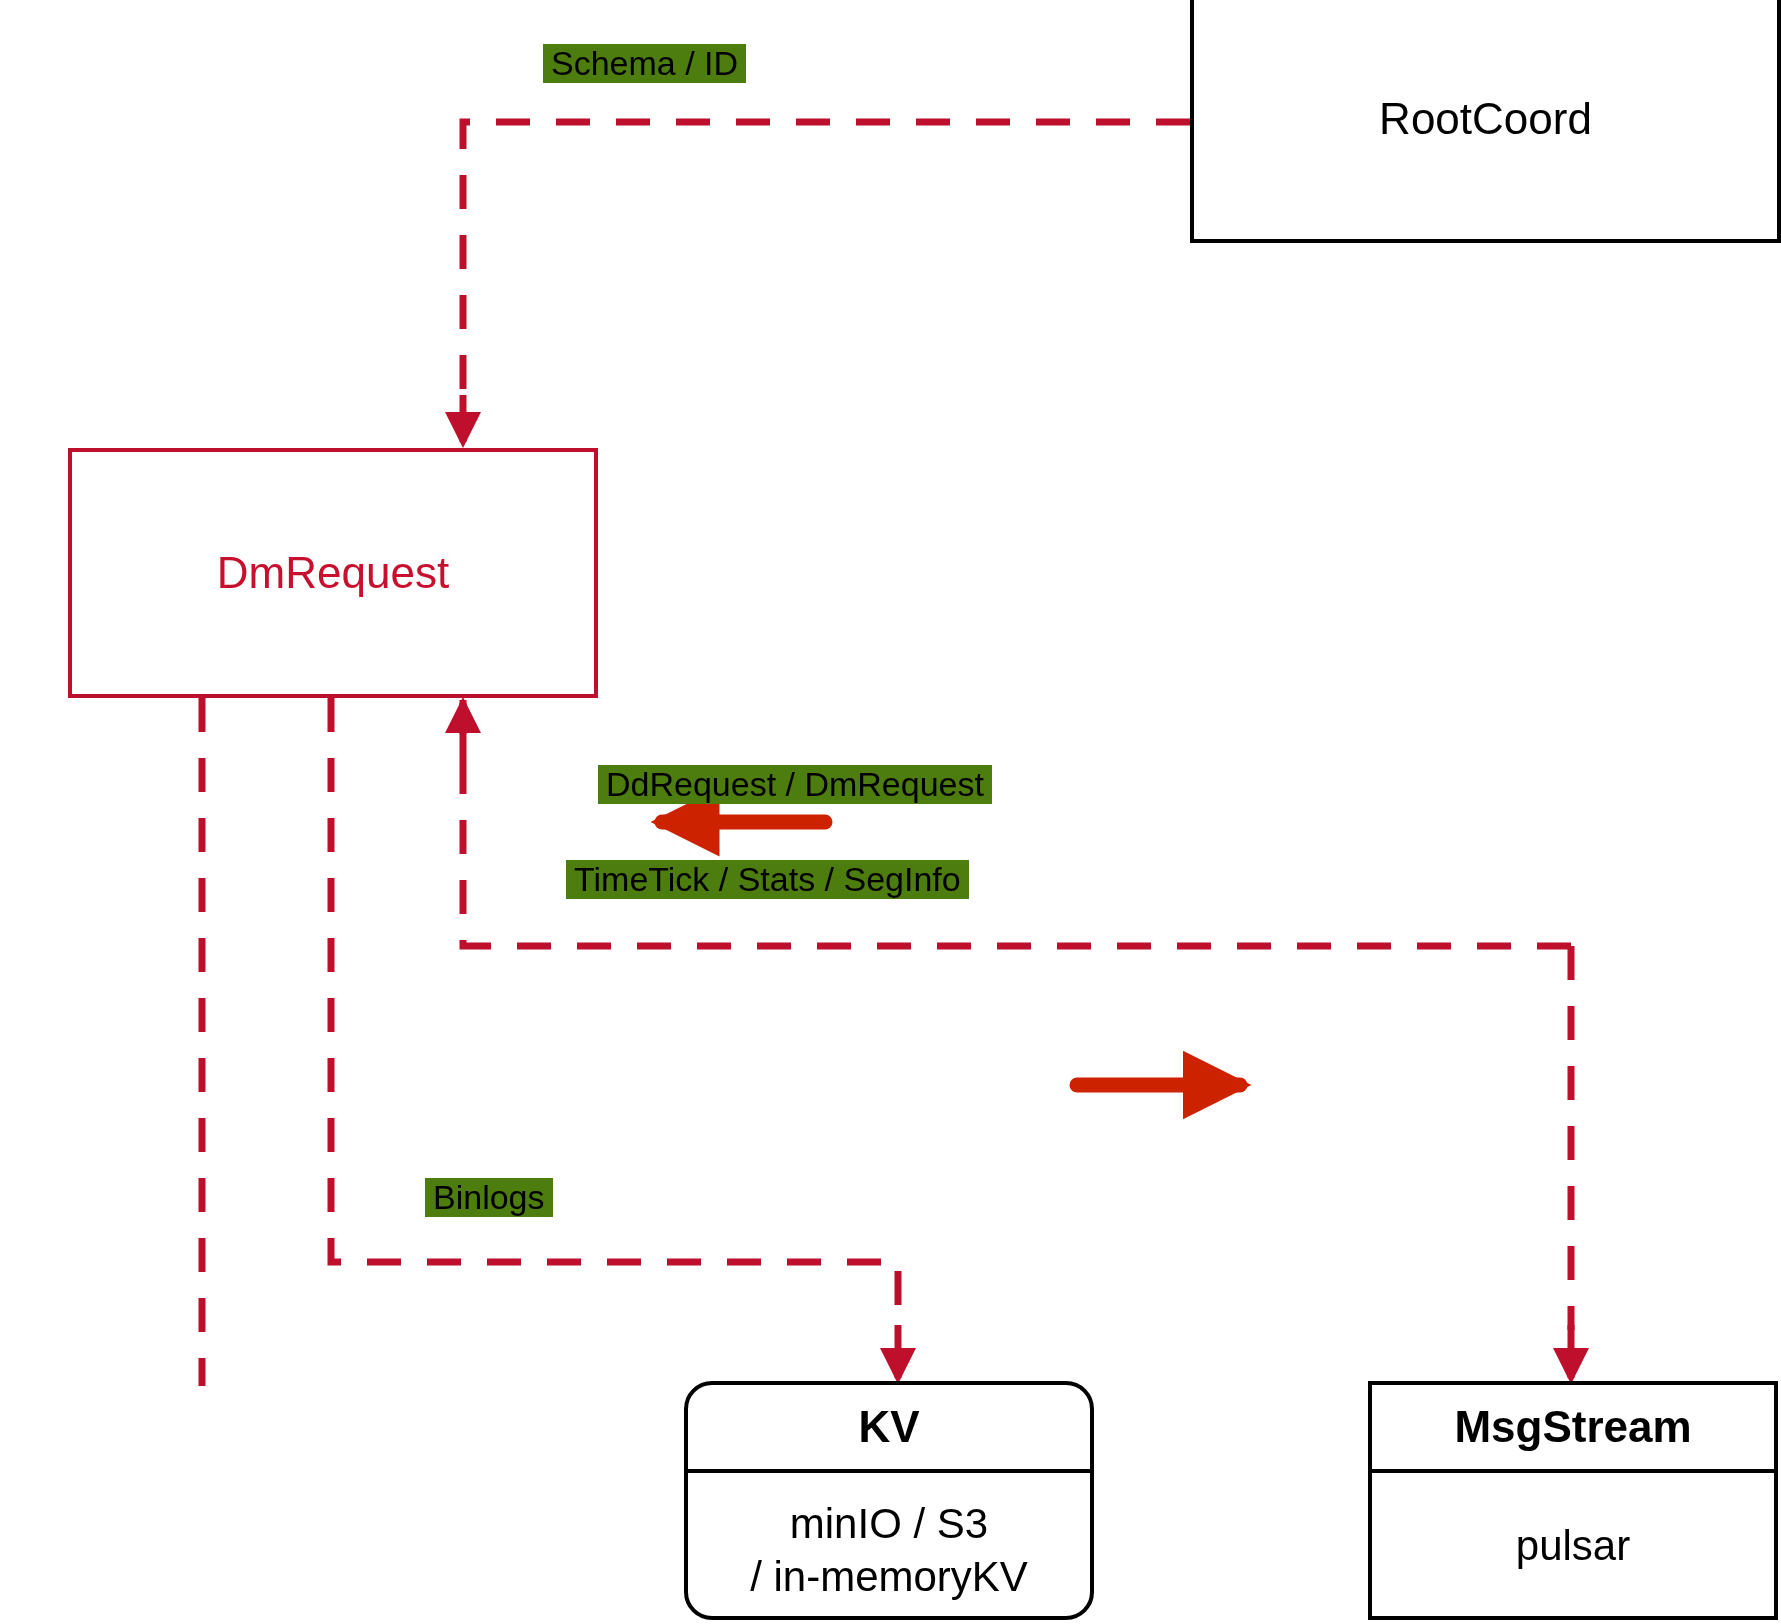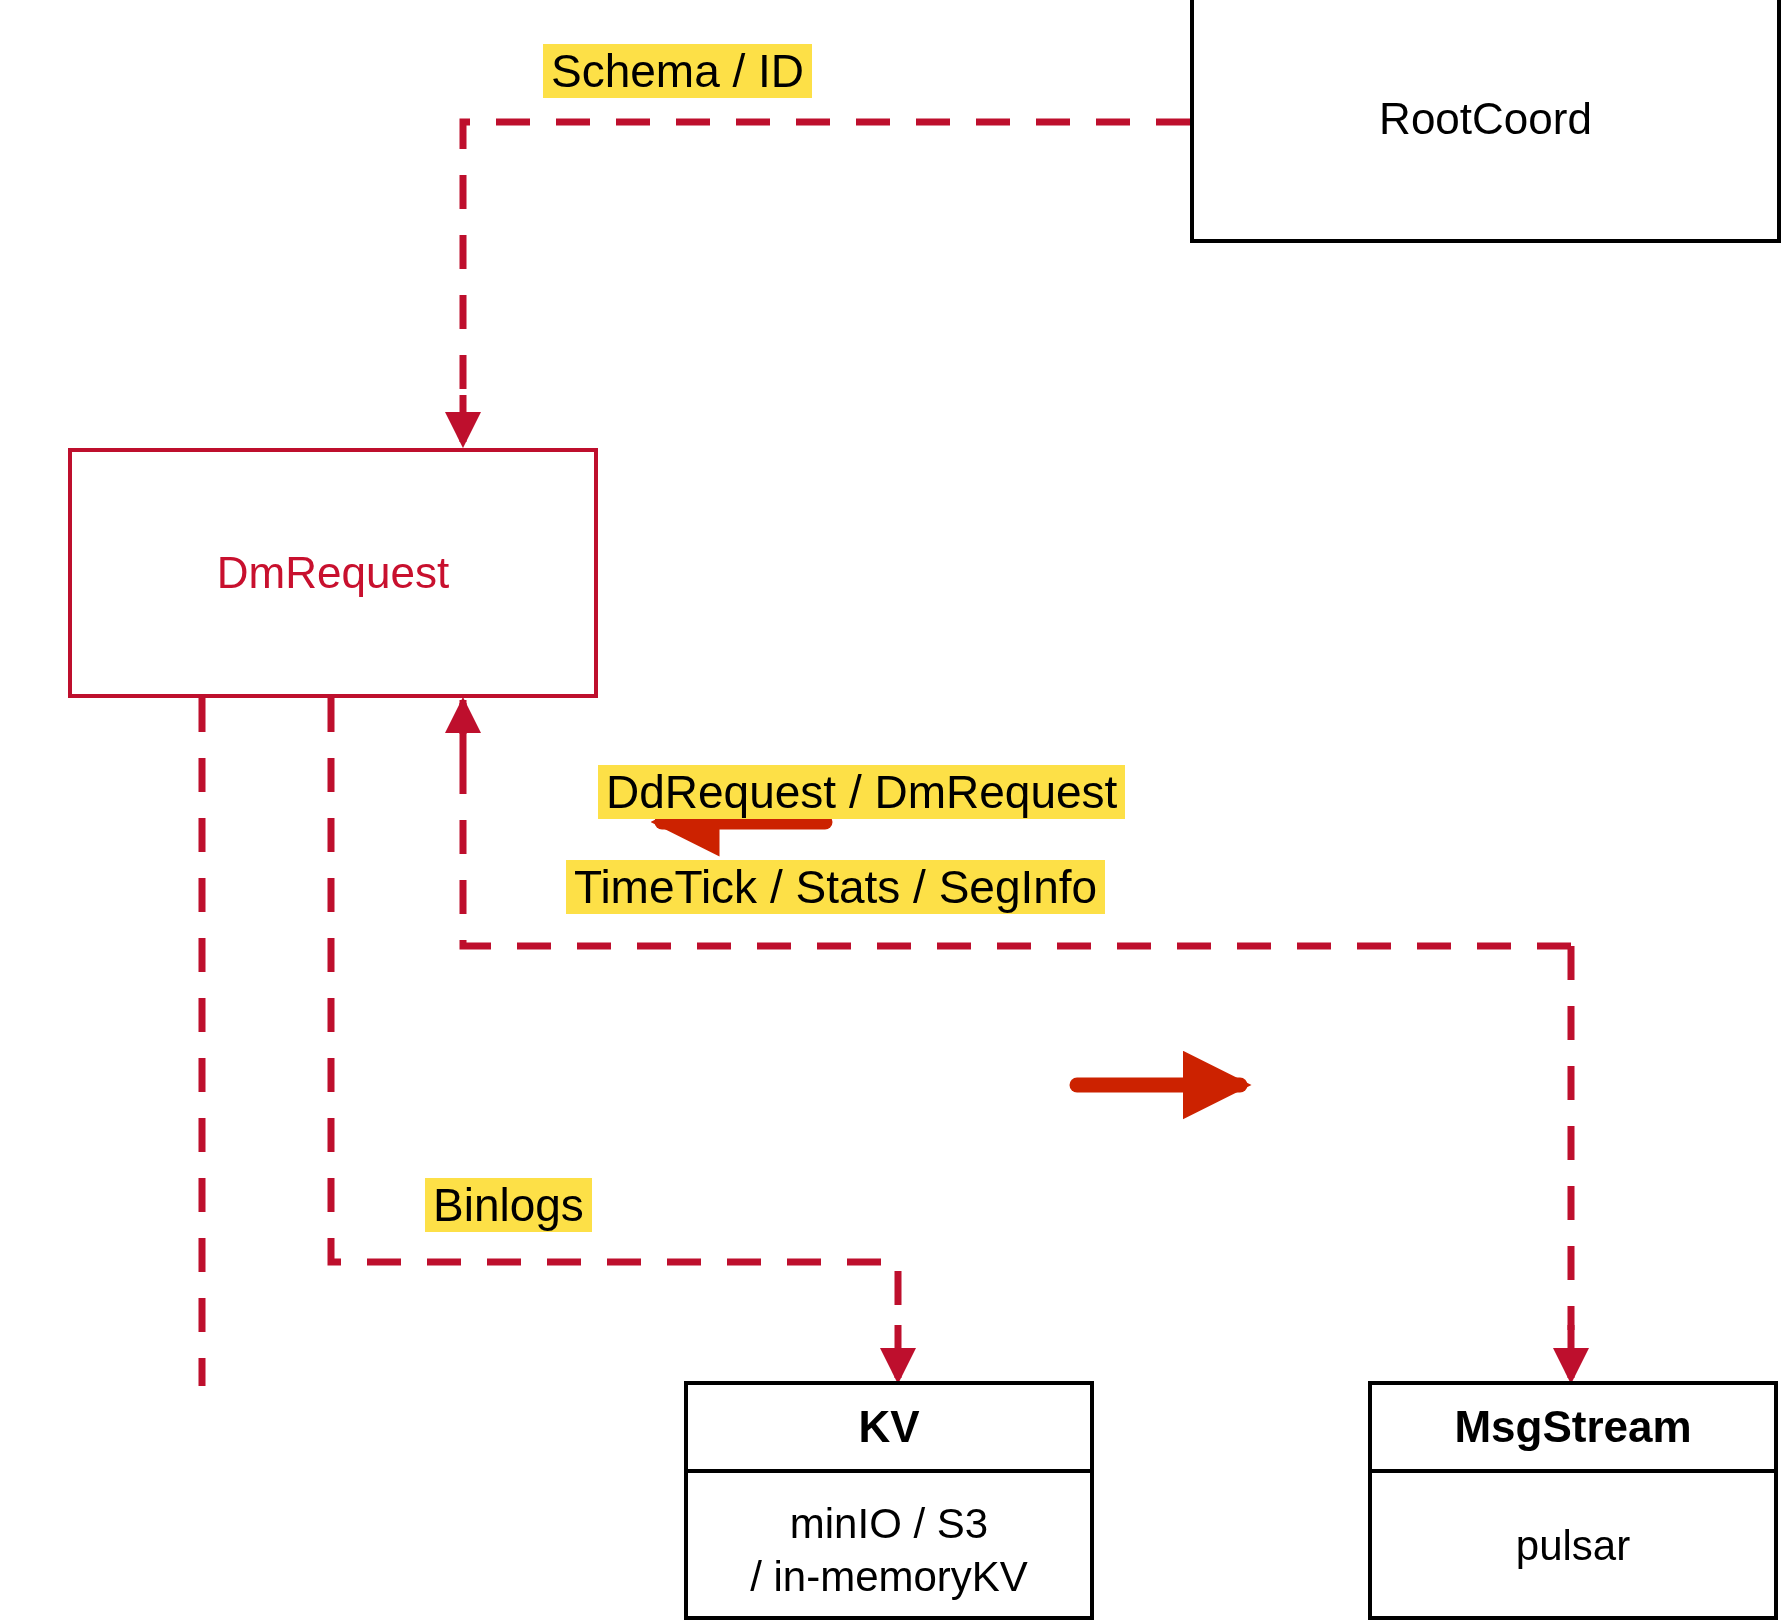--- a/index.html
+++ b/index.html
@@ -58,24 +58,24 @@
     box-sizing: border-box;
     text-align: center;
   }
   .sub-line {
     font-size: 42px;
     line-height: 1.25;
     color: #000000;
   }
   .edge-label {
     position: absolute;
-    font-size: 46px;
+    font-size: 34px;
     color: #000000;
     white-space: nowrap;
-    background: #fde047;
+    background: #4d7c0f;
     padding: 0 8px;
   }
 </style>
 </head>
 <body>
 
 <div id="canvas">
 
   <svg class="layer" viewBox="0 0 1781 1624">
     <defs>
@@ -134,21 +134,21 @@
     </div>
   </div>
 
   <div class="node red" style="left:68px; top:448px; width:530px; height:250px;">
     <div class="cell" style="width:100%; height:100%;">
       <span class="node-title red-text">DmRequest</span>
     </div>
   </div>
 
 
-  <div class="node black" style="left:684px; top:1381px; width:410px; height:239px;">
+  <div class="node black" style="left:684px; top:1381px; width:410px; height:239px;border-radius:28px;">
     <div class="cell" style="width:100%; height:84px;">
       <span class="node-title bold">KV</span>
     </div>
     <div class="cell node-divider" style="width:100%; height:159px; flex-direction:column;">
       <span class="sub-line">minIO / S3</span>
       <span class="sub-line">/ in-memoryKV</span>
     </div>
   </div>
 
   <div class="node black" style="left:1368px; top:1381px; width:410px; height:239px;">

